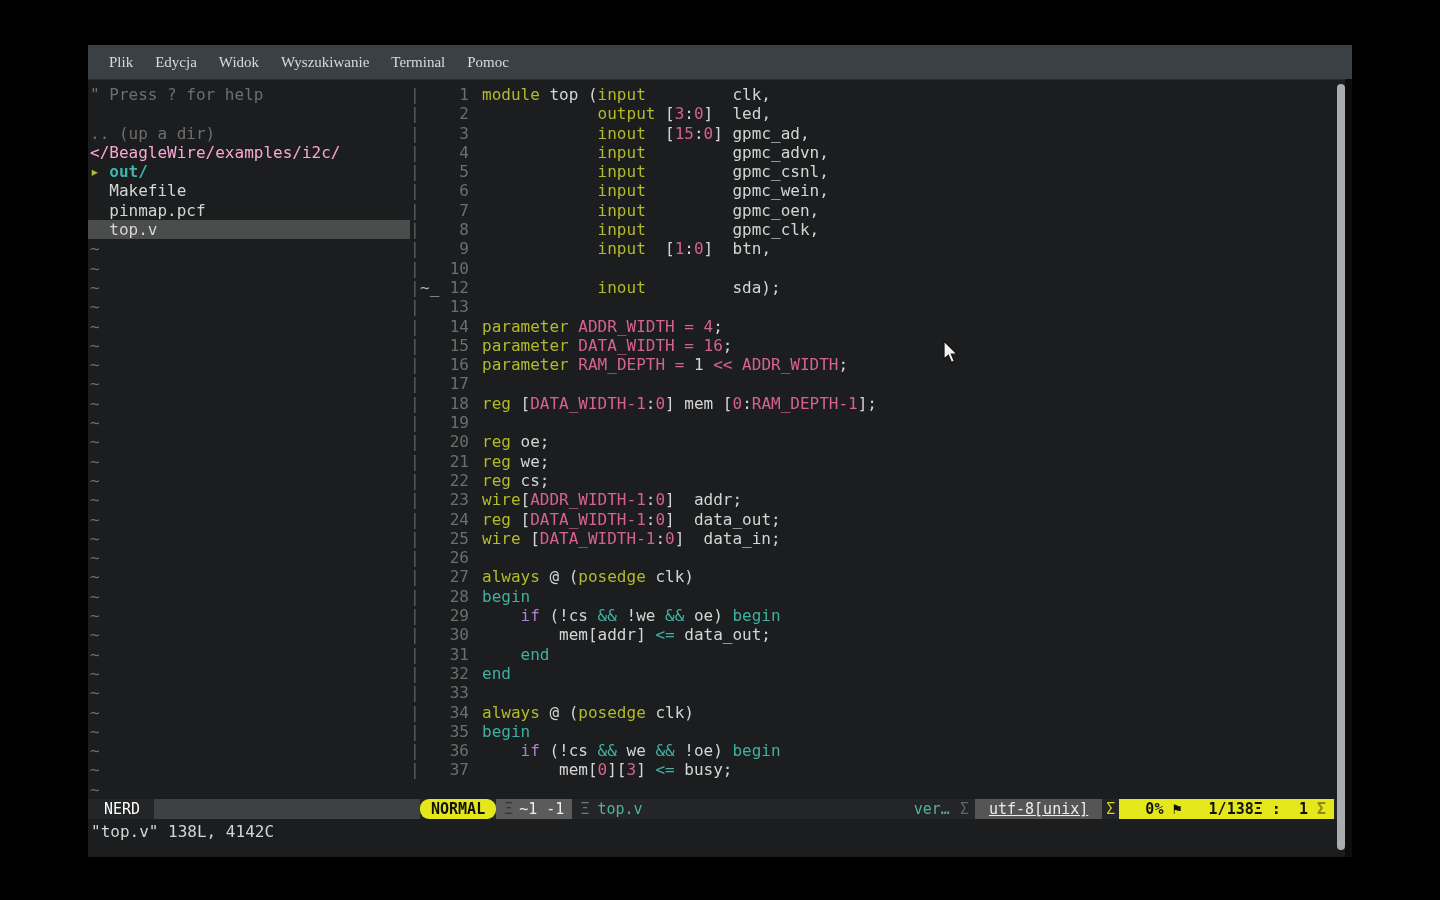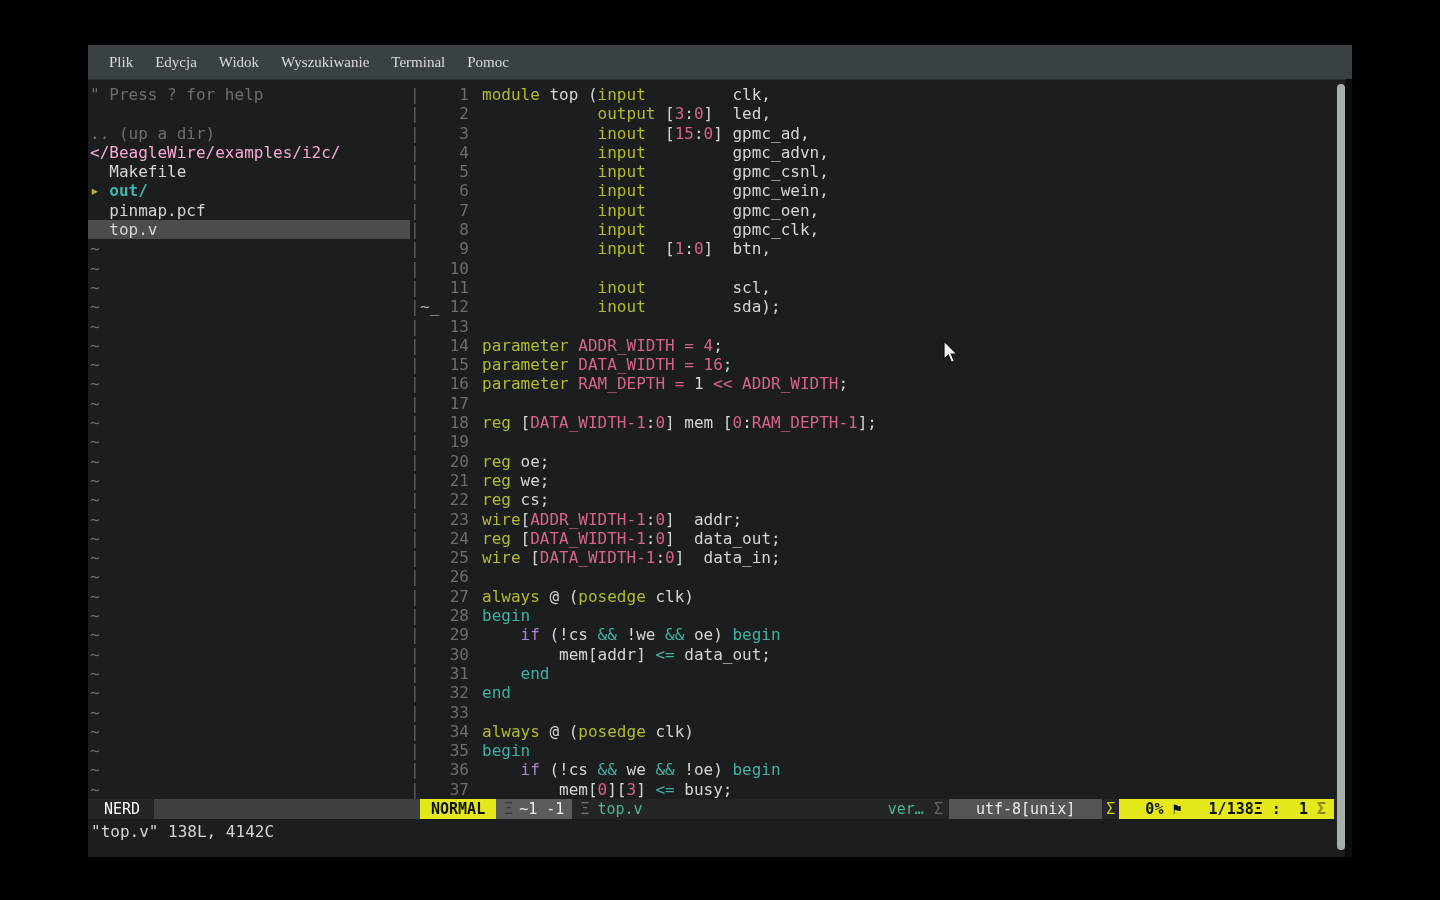--- a/index.html
+++ b/index.html
@@ -37,29 +37,29 @@
   .c-p{color:#d7638d;}
   .c-t{color:#3fb0a1;margin-top:28px;}
   .c-v{color:#a985d1;}
 
   
   .statusline{position:absolute;left:0;top:720px;height:20px;right:0;display:flex;align-items:stretch;
               font-size:15px;line-height:20px;white-space:pre;padding-right:18px;background:#232526;}
   .sl-nerd{width:332px;flex:none;display:flex;align-items:stretch;background:#232526;color:#ffffff;}
   .sl-nerd .lbl{padding-left:16px;}
   .sl-nerd .fill{flex:1;background:#3e4142;margin-left:14px;}
-  .sl-mode{background:#e4e71a;color:#111;font-weight:bold;padding:0 11px;}
+  .sl-mode{background:#e4e71a;color:#111;font-weight:bold;padding:0 11px;border-radius:9px;}
   .sl-hunks{background:#5b5b5b;color:#ececec;padding:0 8px;}
   .sl-hunks .sepg{color:#333;padding-right:6px;}
   .sl-file{padding:0 8px;color:#4fb596;}
   .sl-file .sepg{color:#777;padding-right:8px;}
   .sl-spacer{flex:1;}
   .sl-ft{color:#4fb596;padding:0 4px;}
   .sl-sep1{color:#666;padding:0 6px;}
-  .sl-enc{background:#555;color:#ececec;padding:0 27px;}
+  .sl-enc{background:#555;color:#ececec;padding:0 14px;text-decoration:underline;}
   .sl-sep2{color:#d4d414;padding:0 4px;}
   .sl-pos{background:#e4e71a;color:#111;font-weight:bold;padding:0 8px;}
   .sl-pos .dim{color:#8a8a12;}
 
   
   .cmdline{position:absolute;left:0;top:740px;right:0;bottom:0;padding:3px 0 0 3px;color:#d5d5d5;white-space:pre;}
 
   
   .sb-trough{position:absolute;right:0;top:0;width:7px;bottom:0;background:#0c0d0d;}
   .sb-thumb{position:absolute;right:7px;top:5px;width:8px;height:766px;background:#a8aeae;border-radius:4px;}
@@ -80,22 +80,22 @@
       <span class="mi">Pomoc</span>
     </div>
 
   <div class="term">
     <div class="content">
       <div class="nerdtree" id="nerdtree">
           <div class="row nt-gray">" Press ? for help</div>
           <div class="row nt-gray"> </div>
           <div class="row nt-gray">.. (up a dir)</div>
           <div class="row nt-root">&lt;/BeagleWire/examples/i2c/</div>
+          <div class="row nt-dir"><span class="nt-arrow">▸ </span><span>out/</span></div>
           <div class="row nt-file">  Makefile</div>
-          <div class="row nt-dir"><span class="nt-arrow">▸ </span><span>out/</span></div>
           <div class="row nt-file">  pinmap.pcf</div>
           <div class="row nt-file nt-sel">  top.v</div>
           <div class="row tilde">~</div>
           <div class="row tilde">~</div>
           <div class="row tilde">~</div>
           <div class="row tilde">~</div>
           <div class="row tilde">~</div>
           <div class="row tilde">~</div>
           <div class="row tilde">~</div>
           <div class="row tilde">~</div>
@@ -125,21 +125,20 @@
           <div class="row"><span class="f-sep">|</span><span class="f-sign"></span><span class="f-num">1</span><span class="c-k">module</span><span class="c-w"> top (</span><span class="c-k">input</span><span class="c-w">         clk,</span></div>
           <div class="row"><span class="f-sep">|</span><span class="f-sign"></span><span class="f-num">2</span><span class="c-w">            </span><span class="c-k">output</span><span class="c-w"> [</span><span class="c-p">3</span><span class="c-w">:</span><span class="c-p">0</span><span class="c-w">]  led,</span></div>
           <div class="row"><span class="f-sep">|</span><span class="f-sign"></span><span class="f-num">3</span><span class="c-w">            </span><span class="c-k">inout</span><span class="c-w">  [</span><span class="c-p">15</span><span class="c-w">:</span><span class="c-p">0</span><span class="c-w">] gpmc_ad,</span></div>
           <div class="row"><span class="f-sep">|</span><span class="f-sign"></span><span class="f-num">4</span><span class="c-w">            </span><span class="c-k">input</span><span class="c-w">         gpmc_advn,</span></div>
           <div class="row"><span class="f-sep">|</span><span class="f-sign"></span><span class="f-num">5</span><span class="c-w">            </span><span class="c-k">input</span><span class="c-w">         gpmc_csnl,</span></div>
           <div class="row"><span class="f-sep">|</span><span class="f-sign"></span><span class="f-num">6</span><span class="c-w">            </span><span class="c-k">input</span><span class="c-w">         gpmc_wein,</span></div>
           <div class="row"><span class="f-sep">|</span><span class="f-sign"></span><span class="f-num">7</span><span class="c-w">            </span><span class="c-k">input</span><span class="c-w">         gpmc_oen,</span></div>
           <div class="row"><span class="f-sep">|</span><span class="f-sign"></span><span class="f-num">8</span><span class="c-w">            </span><span class="c-k">input</span><span class="c-w">         gpmc_clk,</span></div>
           <div class="row"><span class="f-sep">|</span><span class="f-sign"></span><span class="f-num">9</span><span class="c-w">            </span><span class="c-k">input</span><span class="c-w">  [</span><span class="c-p">1</span><span class="c-w">:</span><span class="c-p">0</span><span class="c-w">]  btn,</span></div>
           <div class="row"><span class="f-sep">|</span><span class="f-sign"></span><span class="f-num">10</span></div>
-          <div class="row"><span class="f-sep">|</span><span class="f-sign"></span><span class="f-num">11</span><span class="c-w">            </span><span class="c-k">inout</span><span class="c-w">         scl,</span></div>
           <div class="row"><span class="f-sep">|</span><span class="f-sign">~_</span><span class="f-num">12</span><span class="c-w">            </span><span class="c-k">inout</span><span class="c-w">         sda);</span></div>
           <div class="row"><span class="f-sep">|</span><span class="f-sign"></span><span class="f-num">13</span></div>
           <div class="row"><span class="f-sep">|</span><span class="f-sign"></span><span class="f-num">14</span><span class="c-k">parameter</span><span class="c-w"> </span><span class="c-p">ADDR_WIDTH = 4</span><span class="c-w">;</span></div>
           <div class="row"><span class="f-sep">|</span><span class="f-sign"></span><span class="f-num">15</span><span class="c-k">parameter</span><span class="c-w"> </span><span class="c-p">DATA_WIDTH = 16</span><span class="c-w">;</span></div>
           <div class="row"><span class="f-sep">|</span><span class="f-sign"></span><span class="f-num">16</span><span class="c-k">parameter</span><span class="c-w"> </span><span class="c-p">RAM_DEPTH =</span><span class="c-w"> 1 </span><span class="c-p">&lt;&lt; ADDR_WIDTH</span><span class="c-w">;</span></div>
           <div class="row"><span class="f-sep">|</span><span class="f-sign"></span><span class="f-num">17</span></div>
           <div class="row"><span class="f-sep">|</span><span class="f-sign"></span><span class="f-num">18</span><span class="c-k">reg</span><span class="c-w"> [</span><span class="c-p">DATA_WIDTH-1</span><span class="c-w">:</span><span class="c-p">0</span><span class="c-w">] mem [</span><span class="c-p">0</span><span class="c-w">:</span><span class="c-p">RAM_DEPTH-1</span><span class="c-w">];</span></div>
           <div class="row"><span class="f-sep">|</span><span class="f-sign"></span><span class="f-num">19</span></div>
           <div class="row"><span class="f-sep">|</span><span class="f-sign"></span><span class="f-num">20</span><span class="c-k">reg</span><span class="c-w"> oe;</span></div>
           <div class="row"><span class="f-sep">|</span><span class="f-sign"></span><span class="f-num">21</span><span class="c-k">reg</span><span class="c-w"> we;</span></div>

